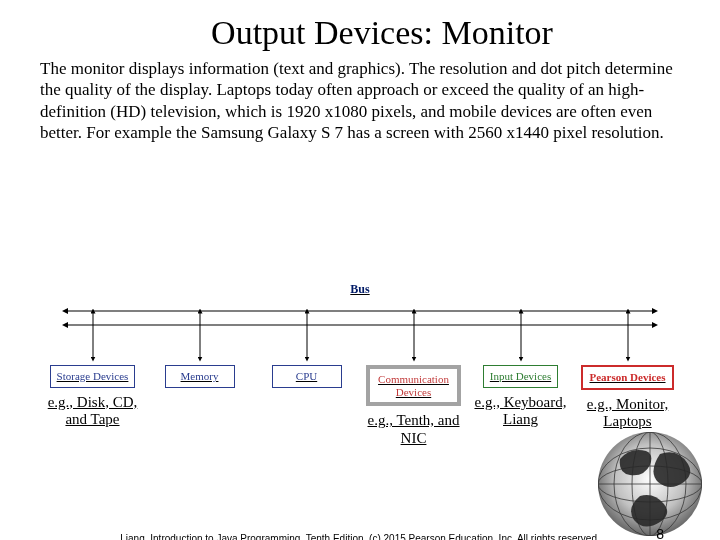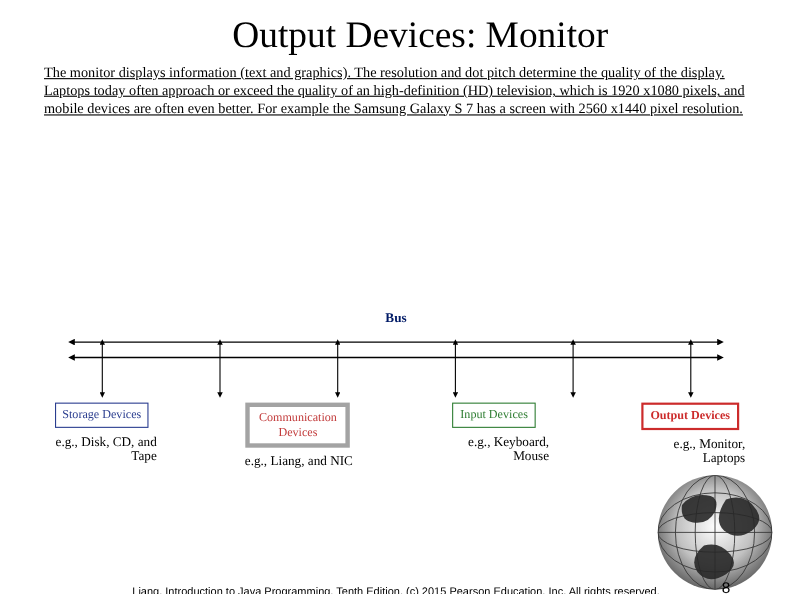--- a/index.html
+++ b/index.html
@@ -21,31 +21,31 @@
   }
   .title {
     text-align: center;
     font-size: 34px;
     margin-top: 14px;
     margin-bottom: 6px;
     font-weight: normal;
     padding-left: 44px;
   }
   .body-text {
-    font-size: 13px;
+    font-size: 17px;
     line-height: 1.25;
     margin: 4px 40px 0 40px;
     text-align: left;
-    text-decoration: underline;
   }
   .diagram-wrap {
     position: absolute;
     left: 45px;
     top: 268px;
     width: 630px;
+    text-decoration: underline;
   }
   .bus-label {
     text-align: center;
     font-size: 12px;
     font-weight: bold;
     color: #001a66;
     margin-bottom: 4px;
   }
   .svg-area {
     width: 630px;
@@ -69,23 +69,23 @@
     text-align: center;
     font-size: 11px;
     line-height: 1.15;
     box-sizing: border-box;
   }
   .blue-box  { border: 1px solid #2a3d8f; color: #2a3d8f; }
   .red-box   { border: 4px solid #a3a3a3; color: #c23b3b; }
   .green-box { border: 1px solid #2e7d32; color: #2e7d32; }
   .highlight-box { border: 2px solid #cc2b2b; color: #cc2b2b; font-weight: bold; }
   .caption {
-    font-size: 12px;
-    color: #000;
-    text-align: right;
+    font-size: 15px;
+    color: #000;
+    text-align: center;
     margin-top: 6px;
     line-height: 1.15;
     width: 100px;
   }
   .footer {
     position: absolute;
     bottom: 10px;
     left: 0;
     right: 0;
     text-align: center;
@@ -137,29 +137,37 @@
       <line x1="476" y1="10" x2="476" y2="58" stroke="#000" stroke-width="1" marker-start="url(#ah)" marker-end="url(#ah)"></line>
       <line x1="583" y1="10" x2="583" y2="58" stroke="#000" stroke-width="1" marker-start="url(#ah)" marker-end="url(#ah)"></line>
     </svg>
 
     <div class="boxes-row">
       <div class="node">
         <div class="nbox blue-box">Storage Devices</div>
         <div class="caption">e.g., Disk, CD, and Tape</div>
       </div>
       <div class="node">
+        <div class="nbox blue-box">Memory</div>
+        <div class="caption"></div>
+      </div>
+      <div class="node">
+        <div class="nbox blue-box">CPU</div>
+        <div class="caption"></div>
+      </div>
+      <div class="node">
         <div class="nbox red-box">Communication Devices</div>
-        <div class="caption">e.g., Liang, and NIC</div>
+        <div class="caption">e.g., Tenth, and NIC</div>
       </div>
       <div class="node">
         <div class="nbox green-box">Input Devices</div>
-        <div class="caption">e.g., Keyboard, Mouse</div>
-      </div>
-      <div class="node">
-        <div class="nbox highlight-box">Output Devices</div>
+        <div class="caption">e.g., Keyboard, Liang</div>
+      </div>
+      <div class="node">
+        <div class="nbox highlight-box">Pearson Devices</div>
         <div class="caption">e.g., Monitor, Laptops</div>
       </div>
     </div>
   </div>
 
   <svg class="globe" viewBox="0 0 120 120">
     <defs>
       <radialGradient id="gg" cx="50%" cy="45%" r="55%">
         <stop offset="0%" stop-color="#fff"></stop>
         <stop offset="60%" stop-color="#bbb"></stop>

